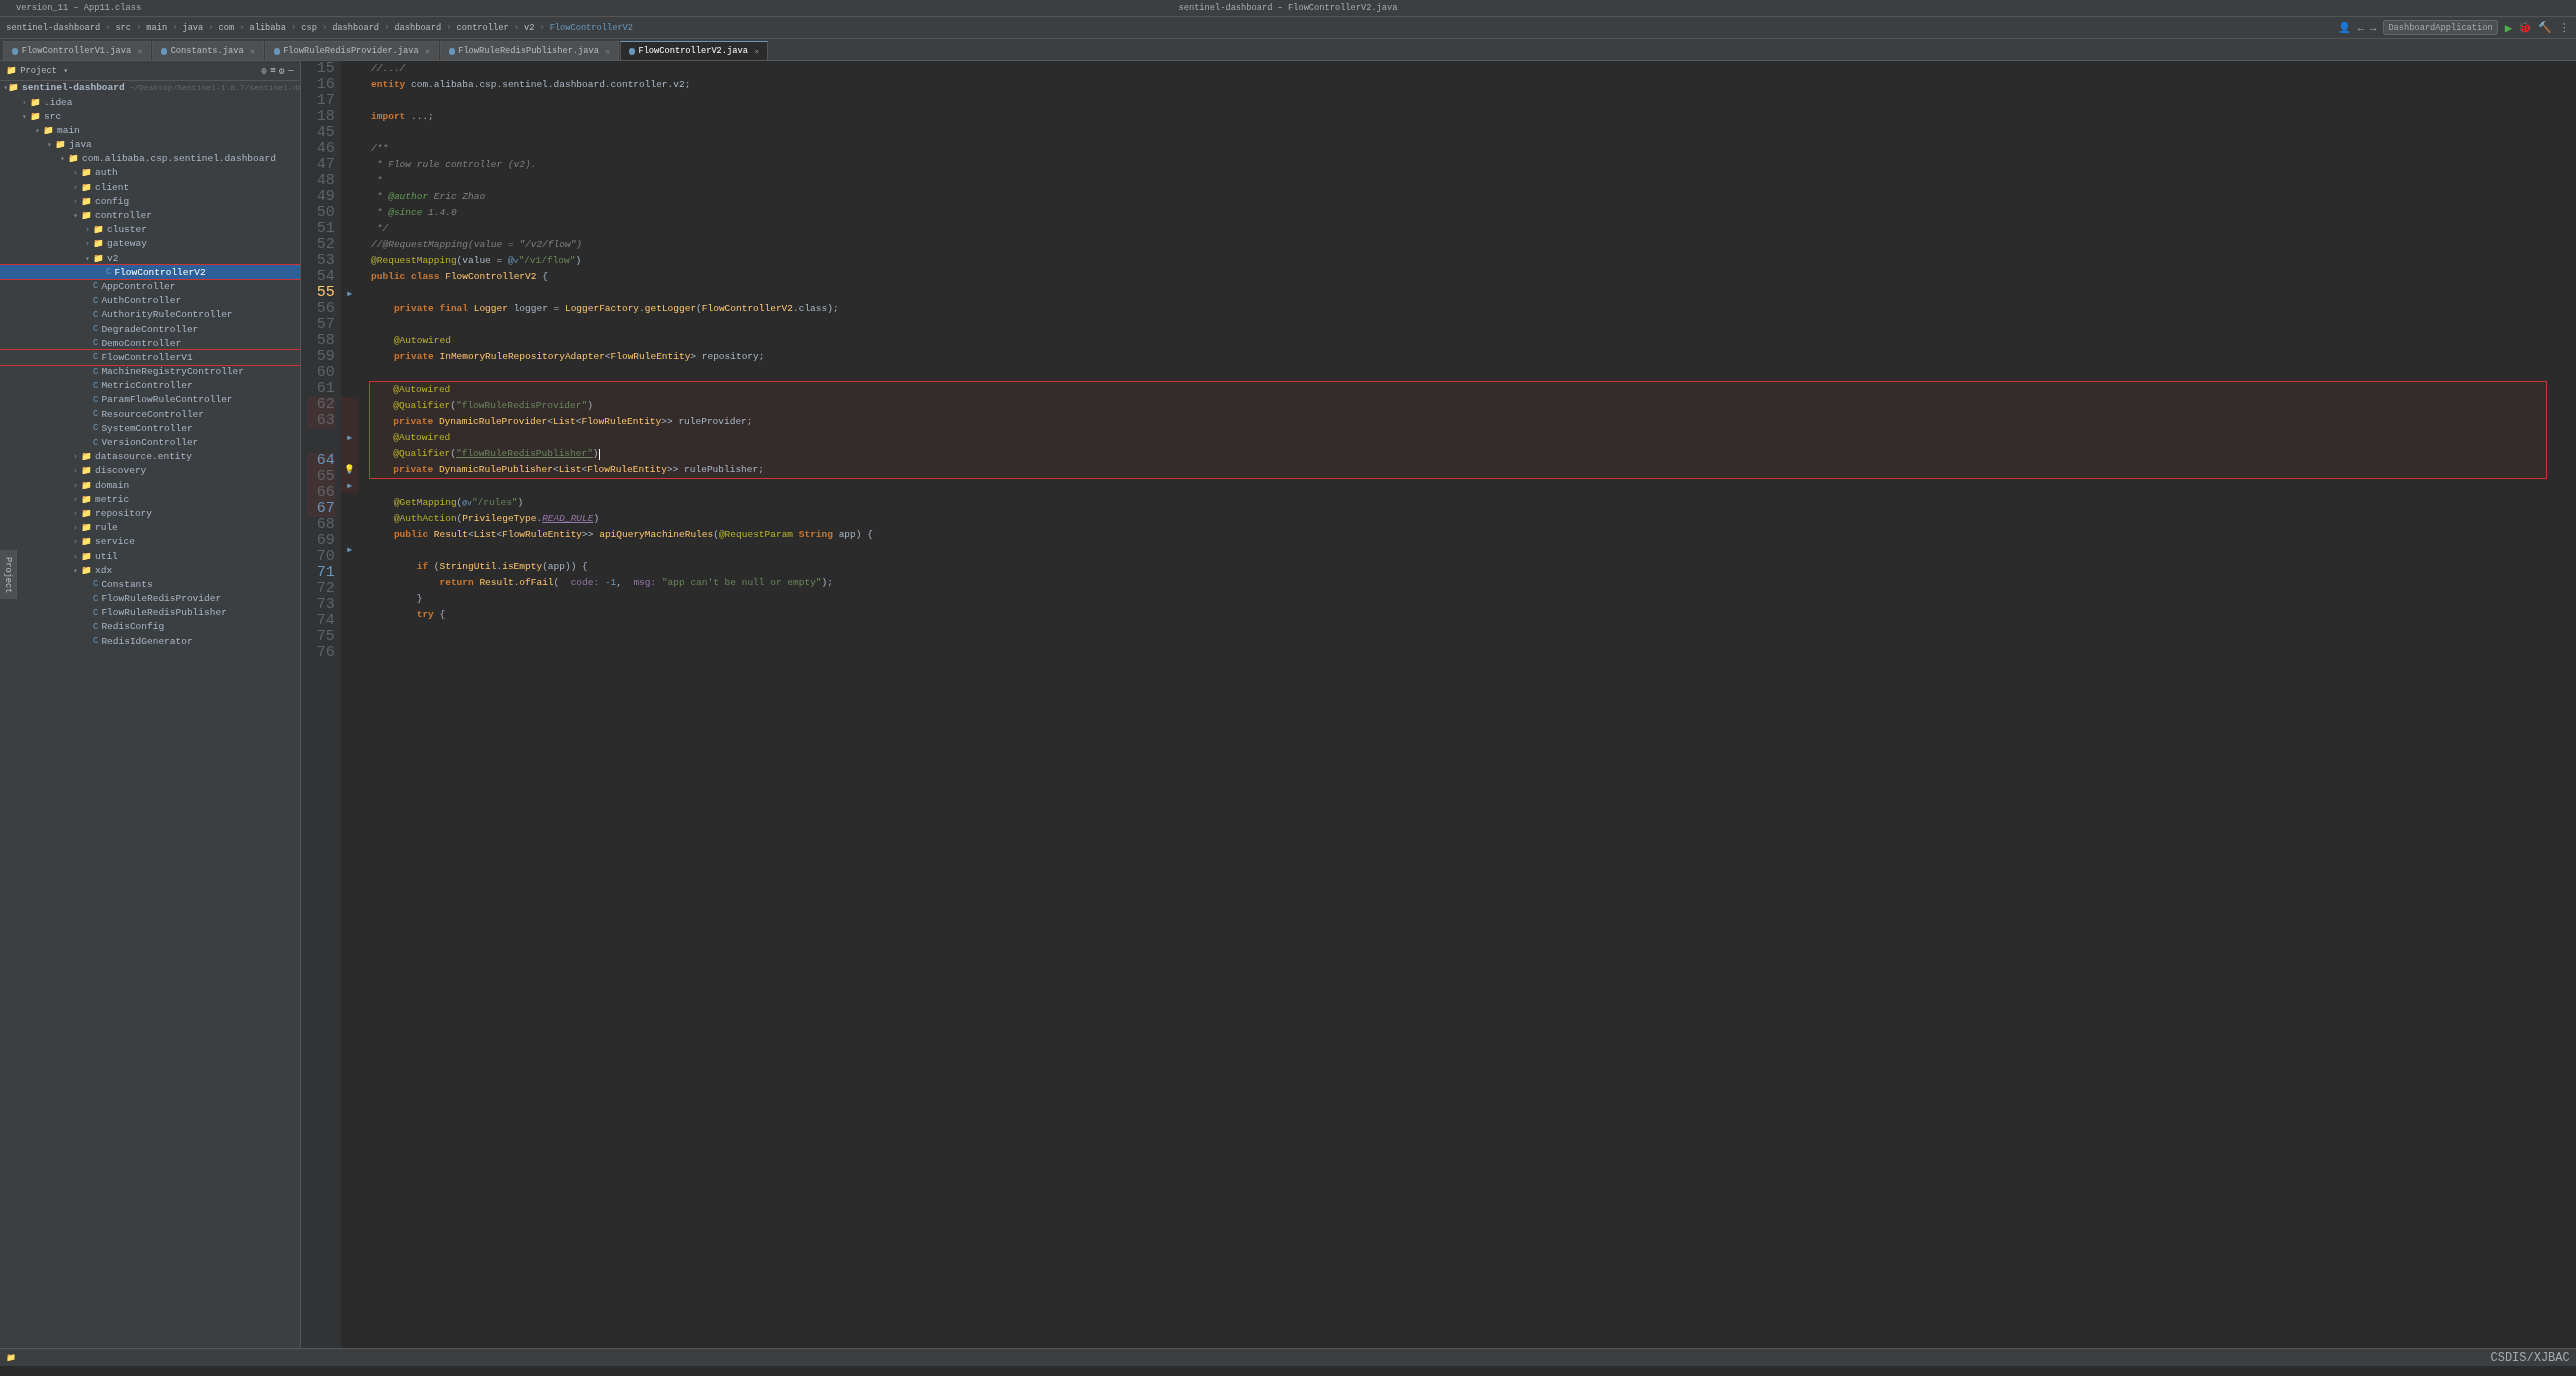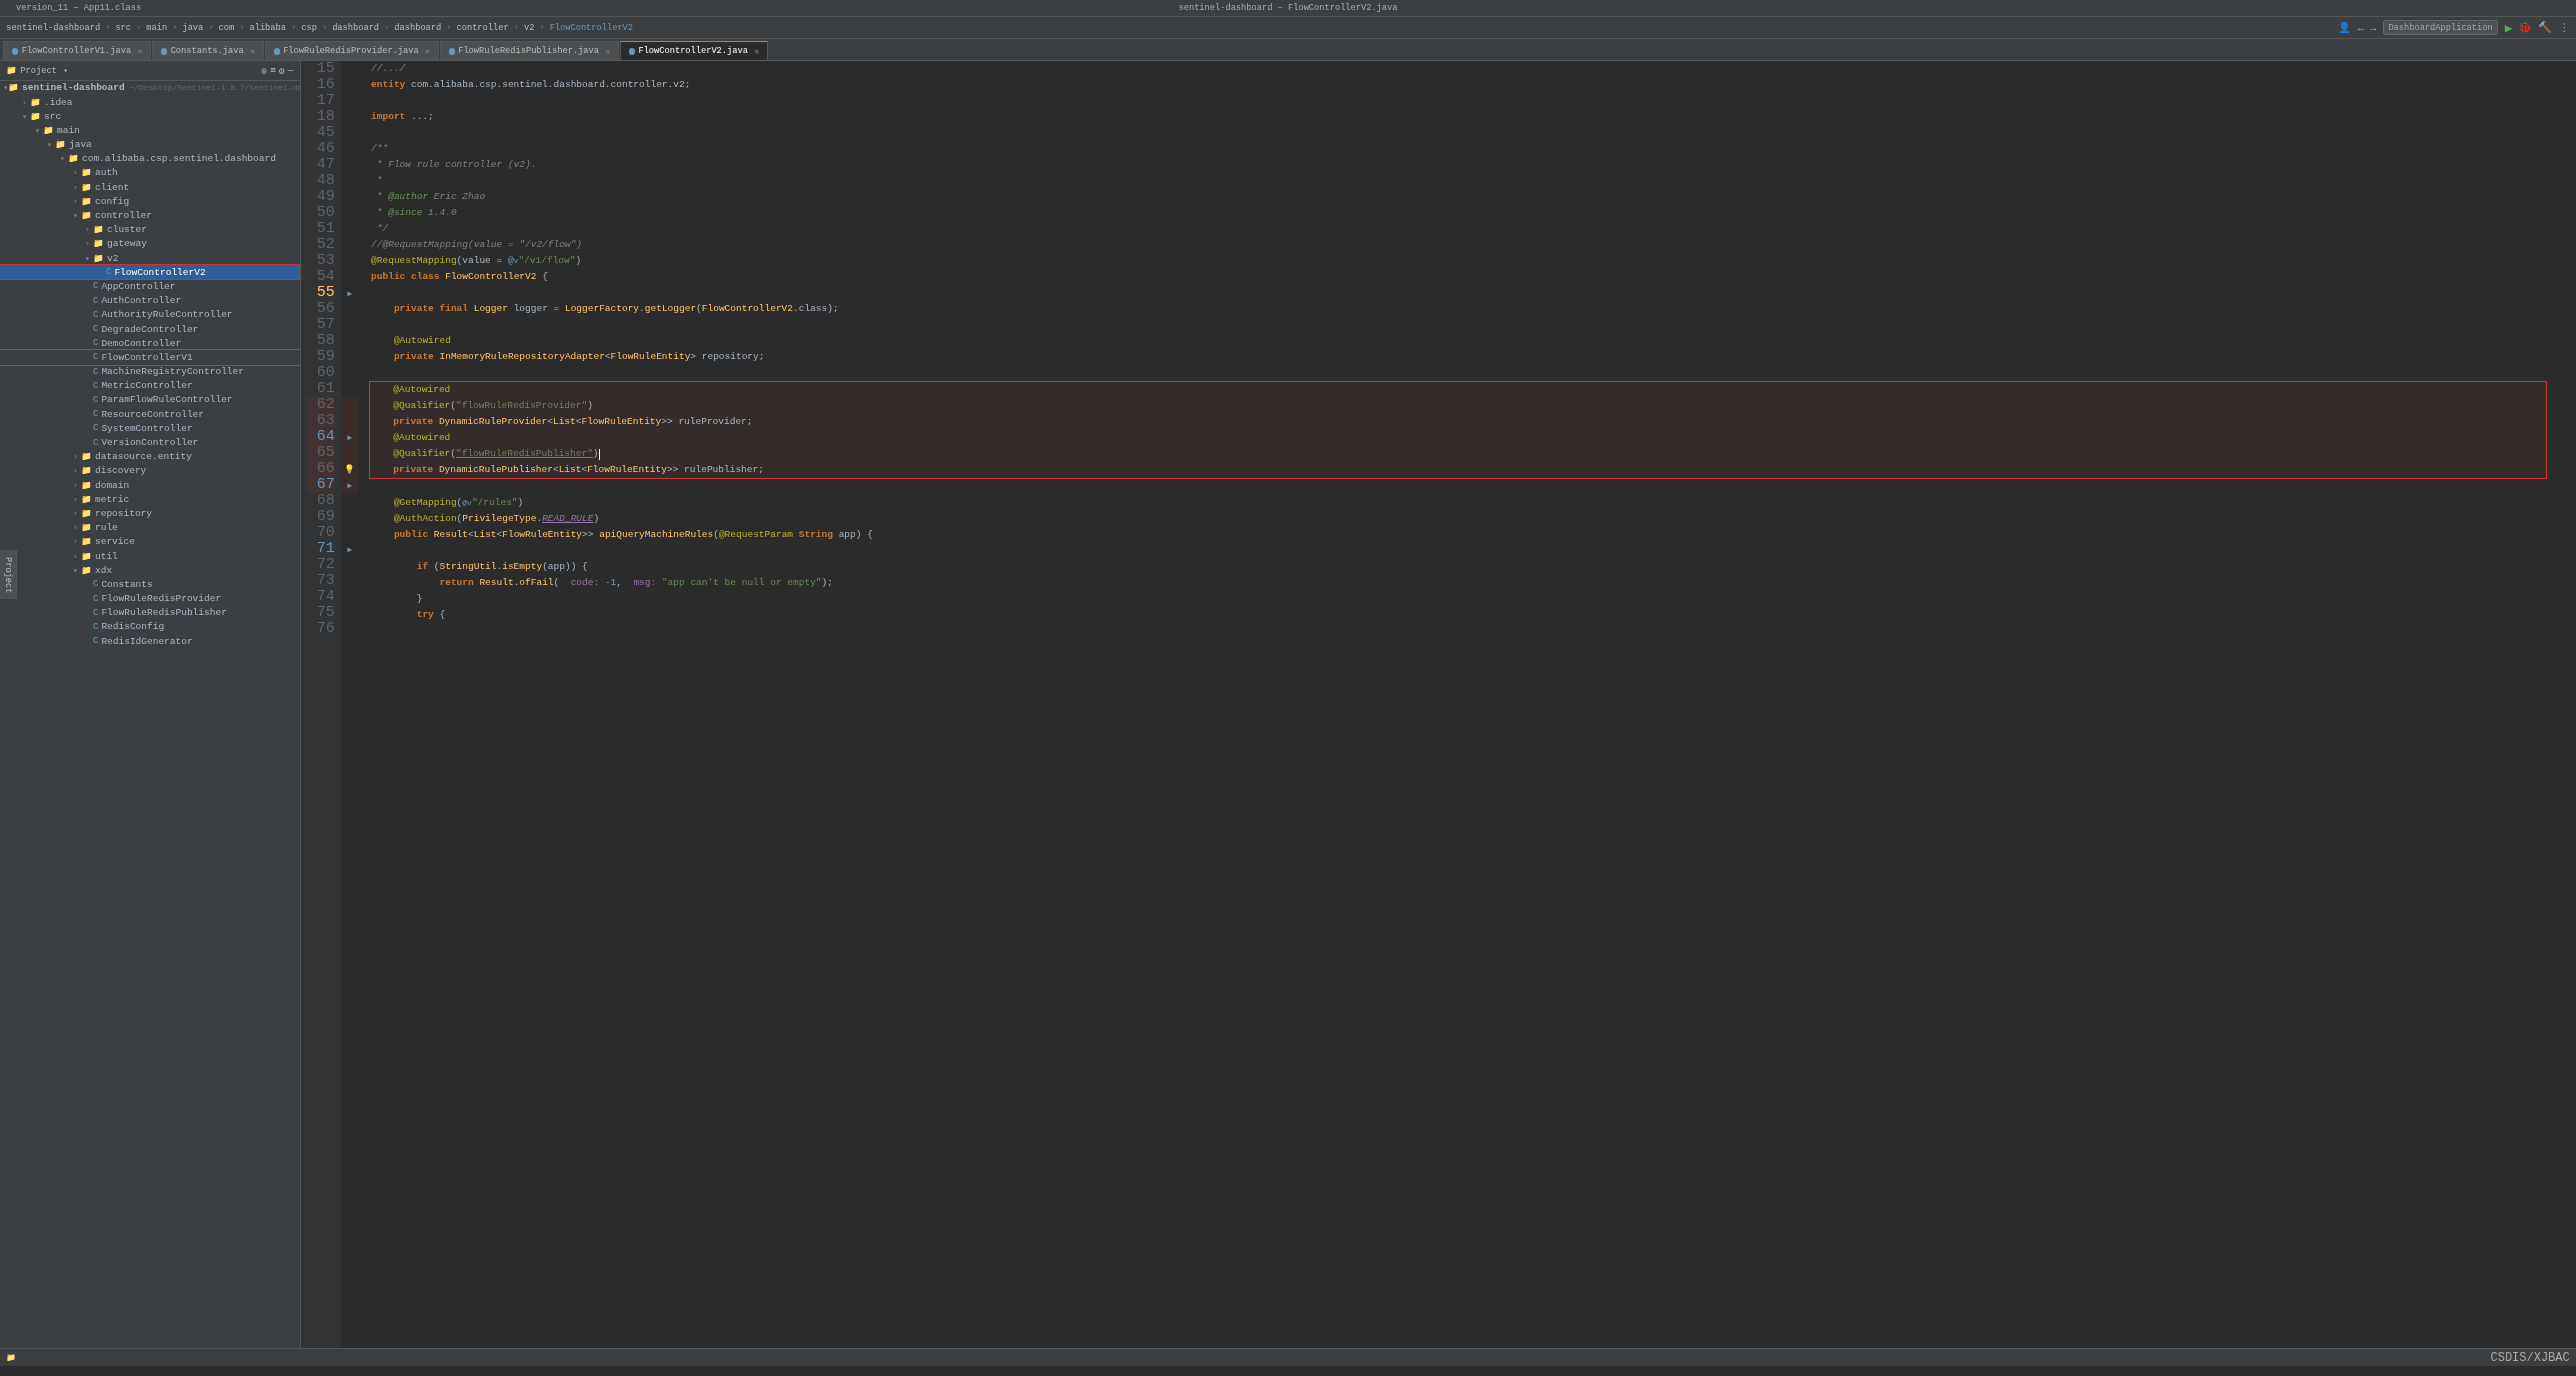--- a/index.html
+++ b/index.html
@@ -580,21 +580,21 @@
         <div class="line-number">54</div>
         <div class="line-number" style="color:#ffc66d;">55</div>
         <div class="line-number">56</div>
         <div class="line-number">57</div>
         <div class="line-number">58</div>
         <div class="line-number">59</div>
         <div class="line-number">60</div>
         <div class="line-number">61</div>
         <div class="line-number" style="background:rgba(204,51,51,0.1);">62</div>
         <div class="line-number" style="background:rgba(204,51,51,0.1);">63</div>
-        <div class="line-number" style="background:rgba(204,51,51,0.1);color:#6897bb;">64</div>
+        <div class="line-number" style="background:rgba(204,51,51,0.1);color:#6897bb;margin-top:24px;">64</div>
         <div class="line-number" style="background:rgba(204,51,51,0.1);">65</div>
         <div class="line-number" style="background:rgba(204,51,51,0.1);">66</div>
         <div class="line-number" style="background:rgba(204,51,51,0.1);color:#6897bb;">67</div>
         <div class="line-number">68</div>
         <div class="line-number">69</div>
         <div class="line-number">70</div>
         <div class="line-number" style="color:#6897bb;">71</div>
         <div class="line-number">72</div>
         <div class="line-number">73</div>
         <div class="line-number">74</div>

